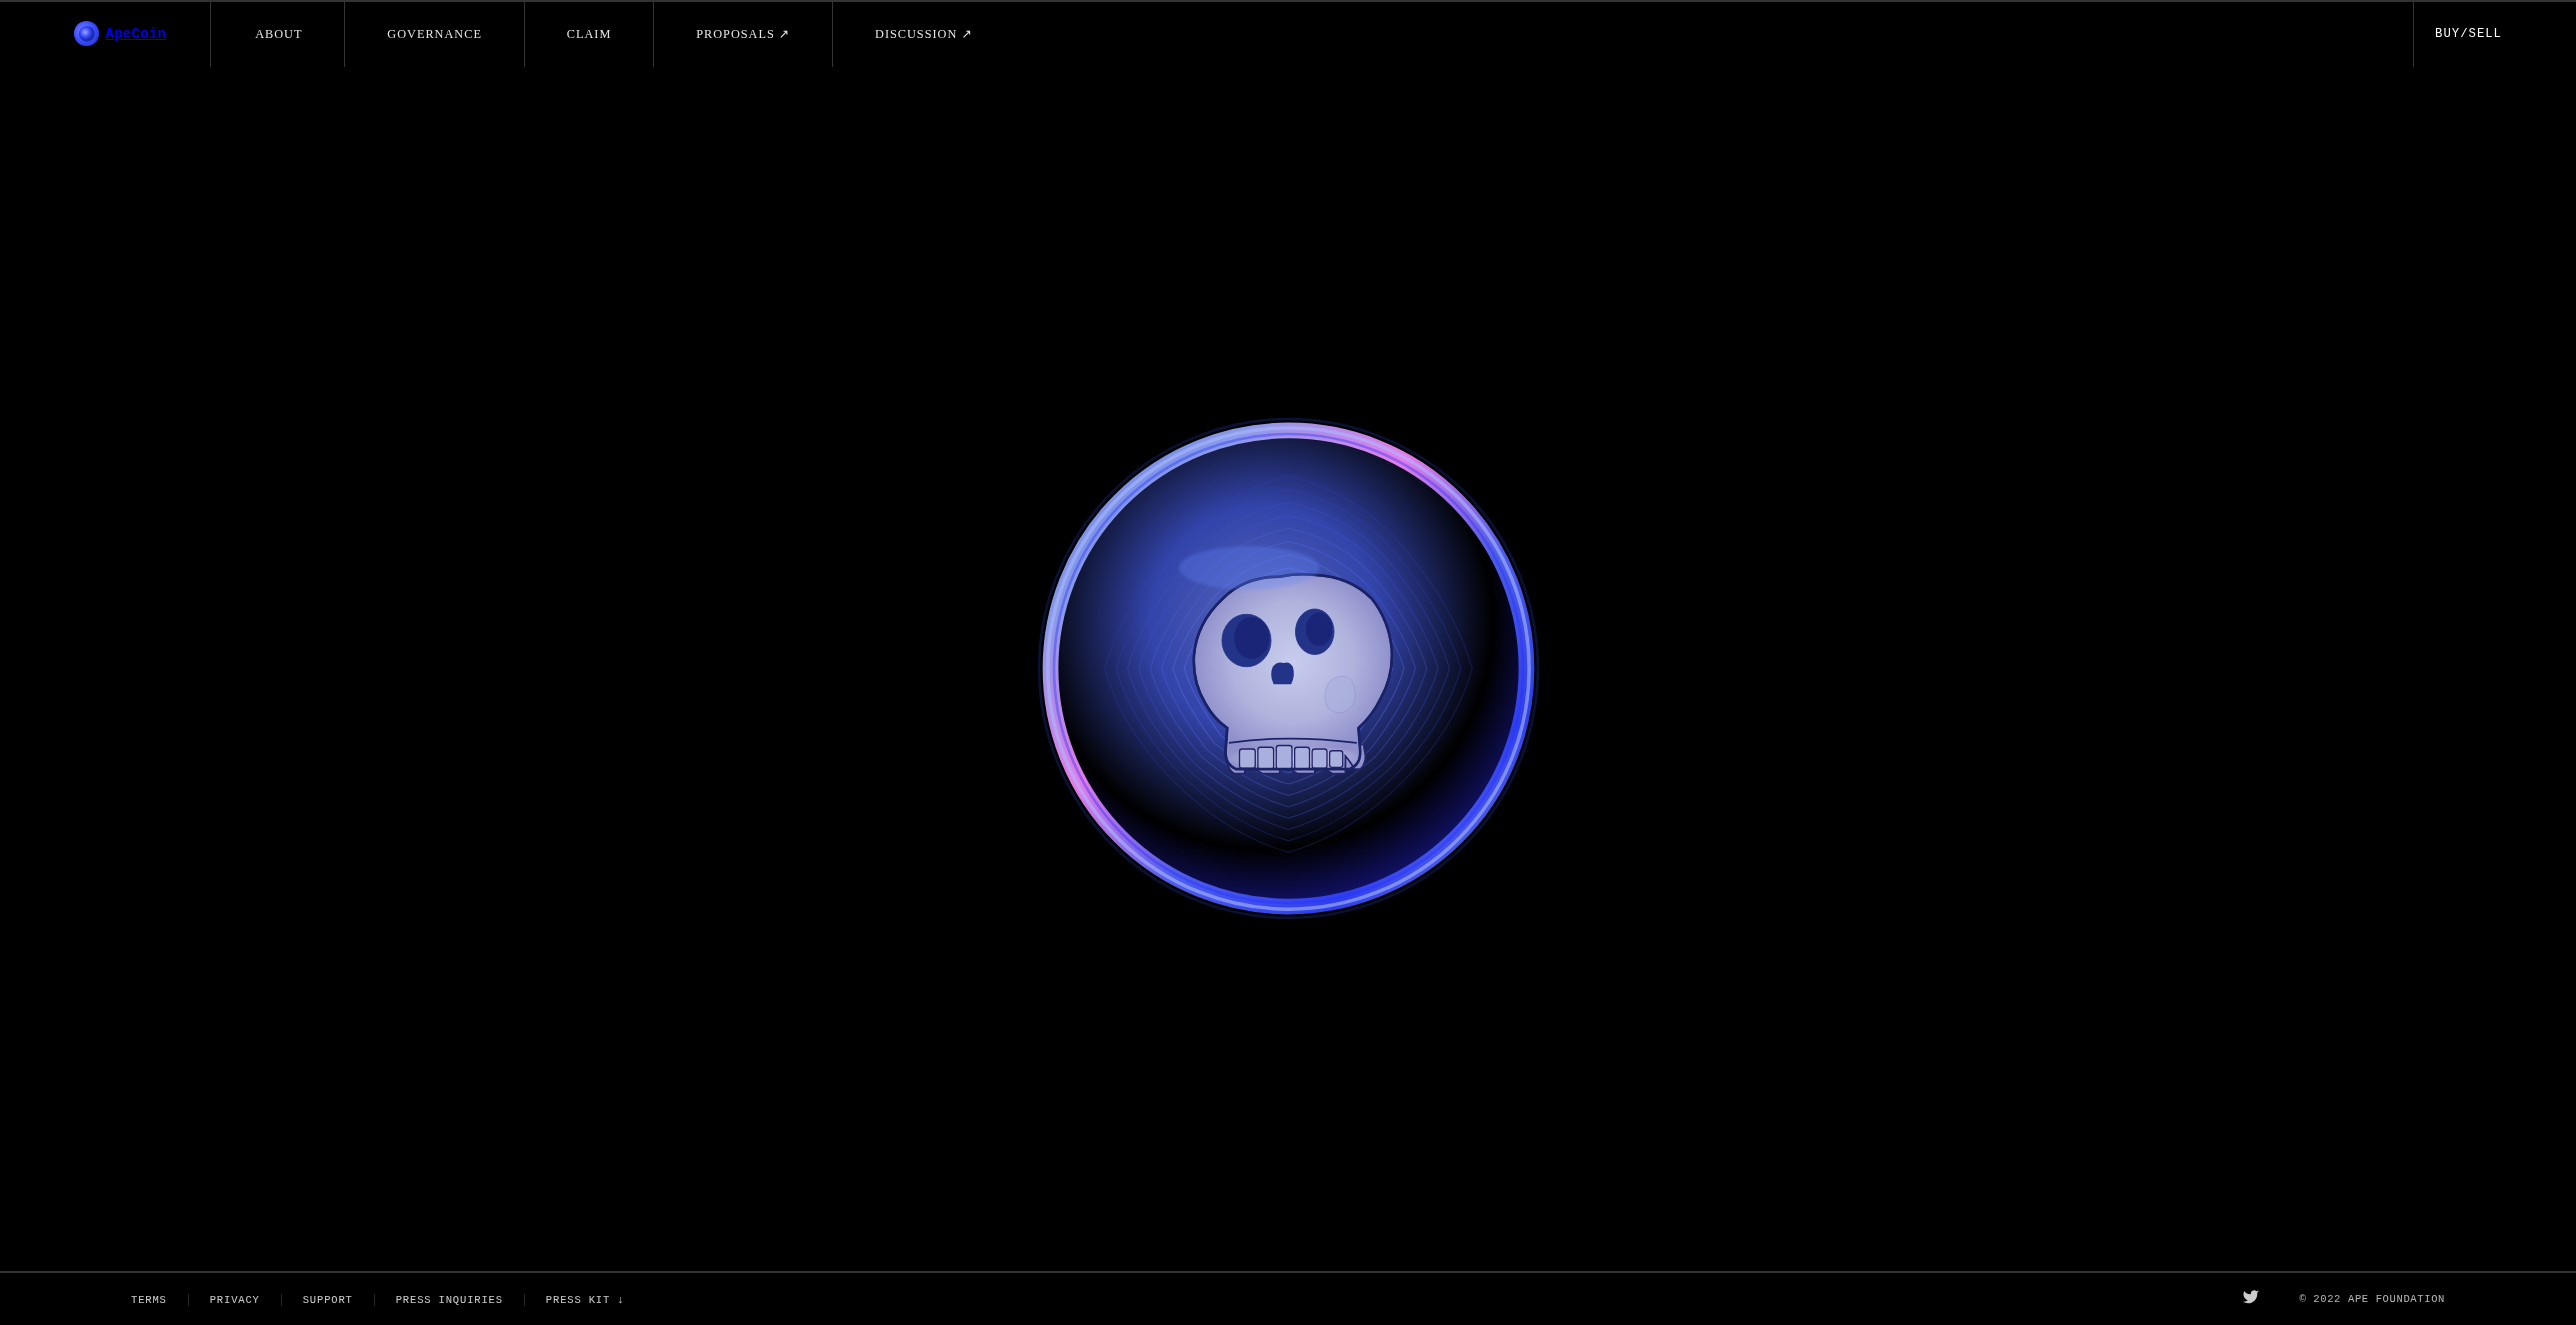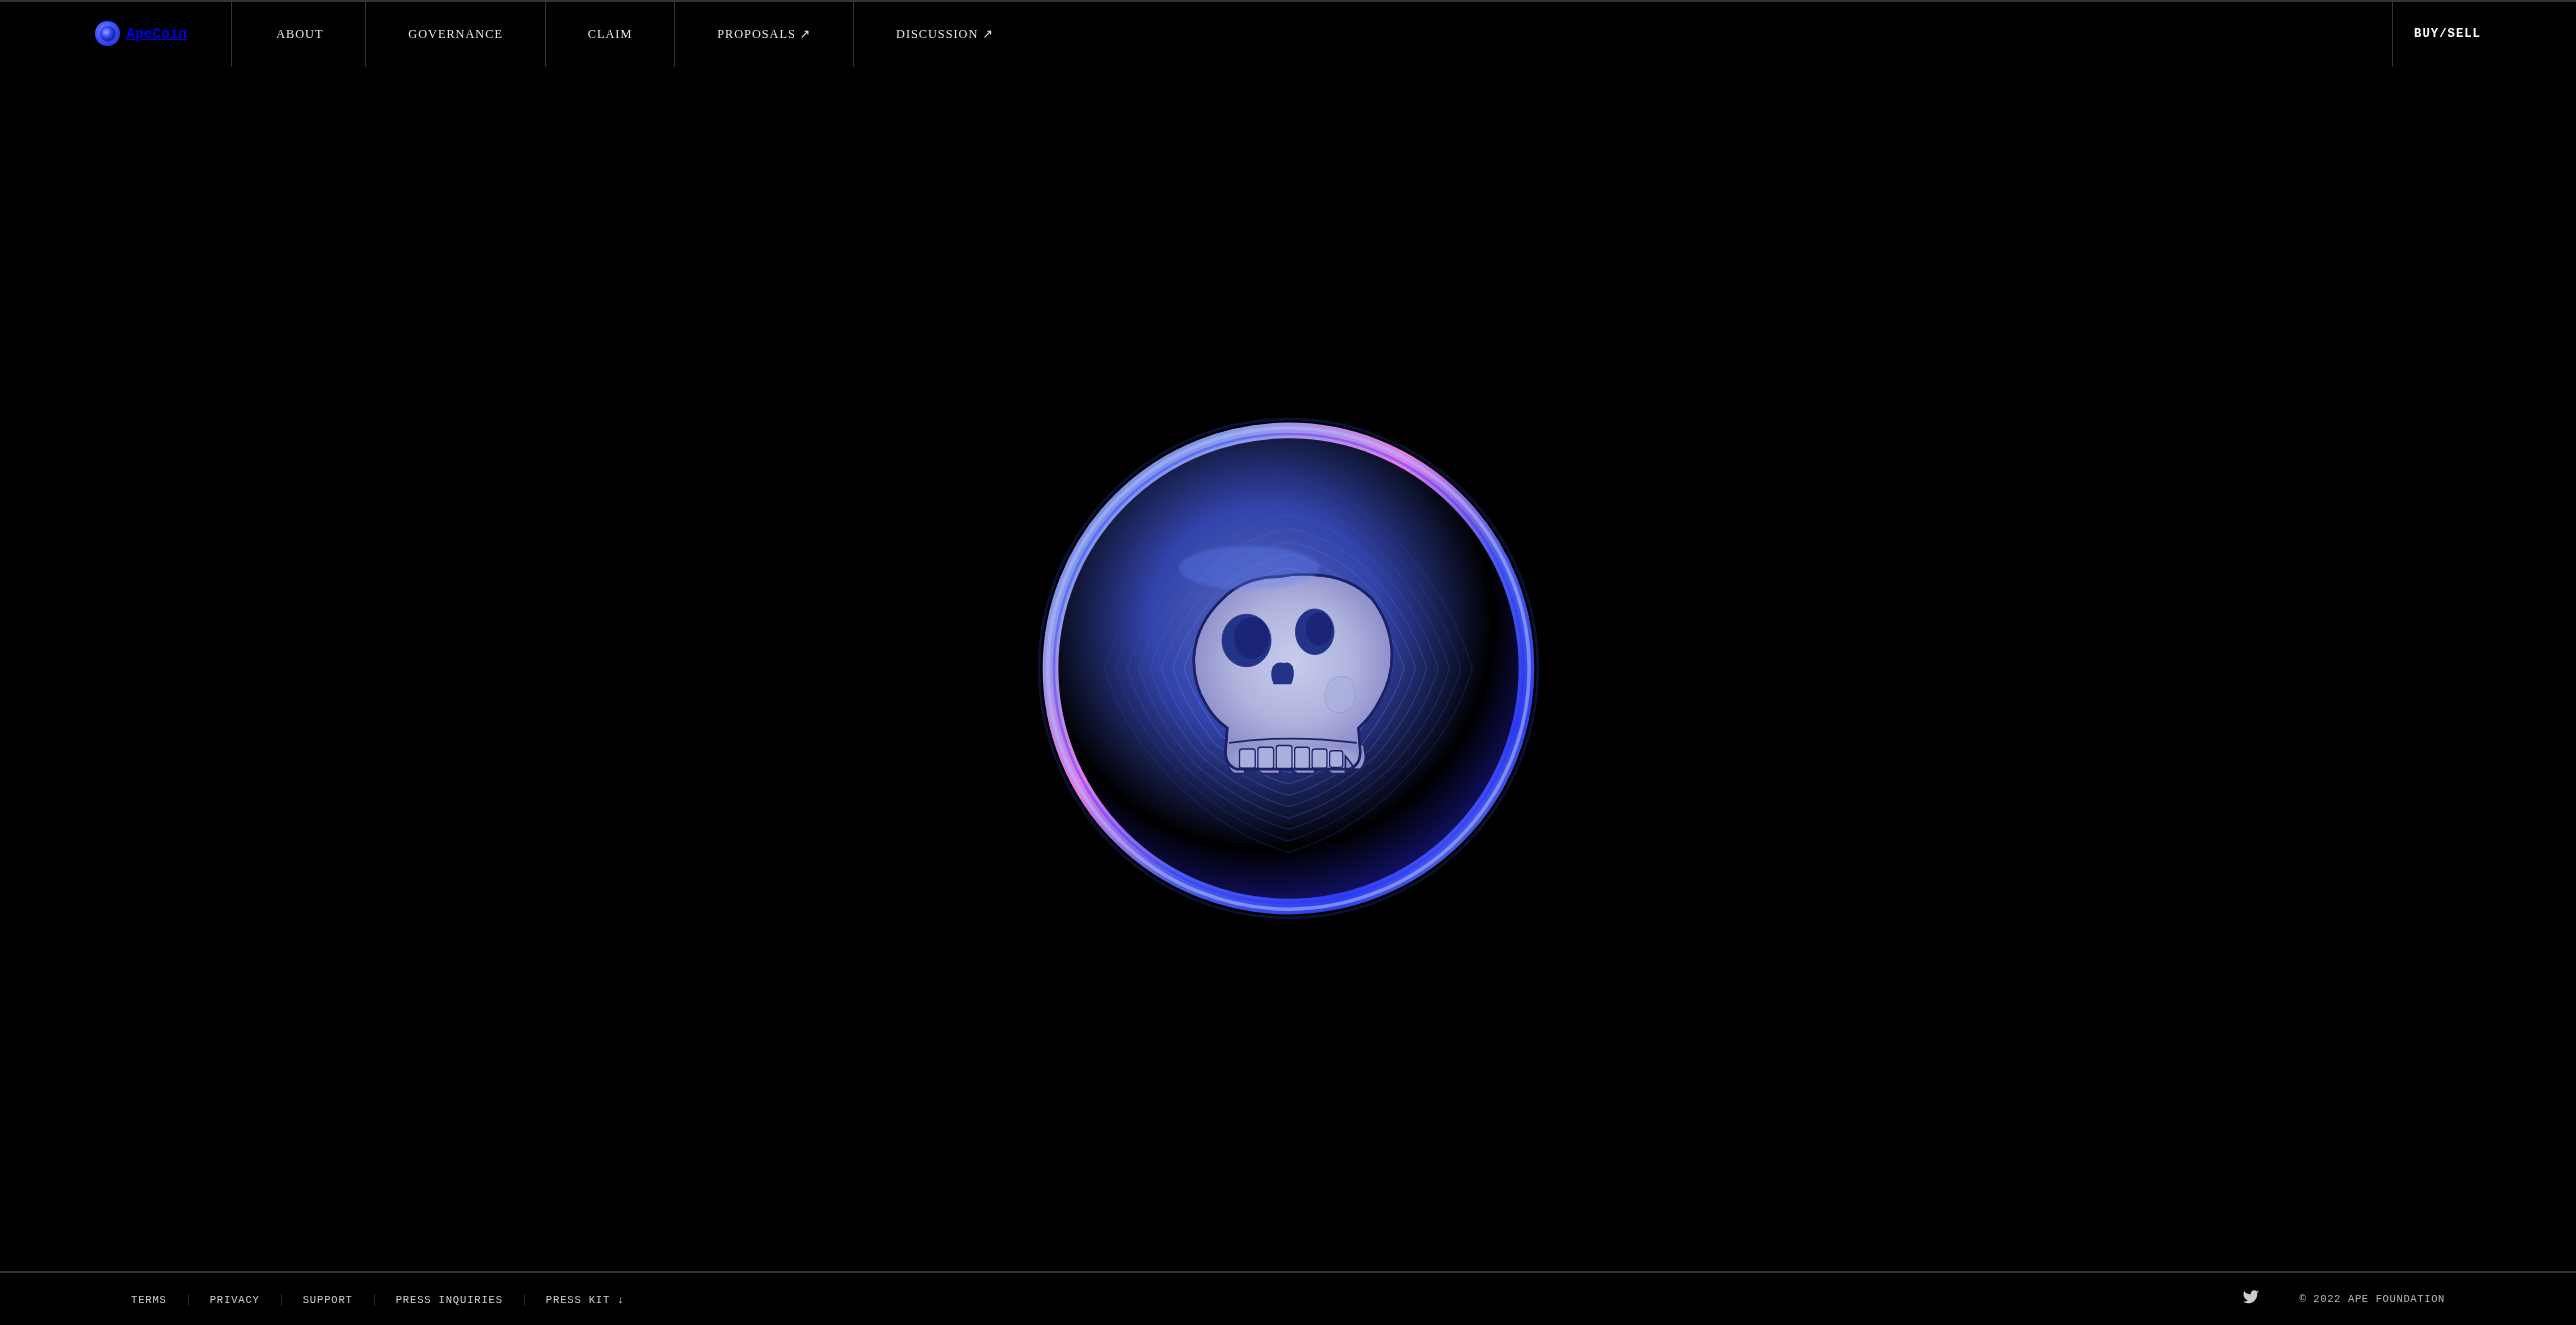--- a/index.html
+++ b/index.html
@@ -16,21 +16,21 @@
       display: flex;
       flex-direction: column;
       overflow-x: hidden;
     }
 
     
     nav {
       display: flex;
       align-items: center;
       justify-content: space-between;
-      padding: 0 95px;
+      padding: 0 74px;
       height: 66px;
       border-top: 0.9px solid #333;
       position: relative;
     }
 
     nav::before {
       content: '';
       position: absolute;
       top: 0;
       left: 131px;
@@ -235,21 +235,21 @@
       <li style="width:0.9px;height:66px;background:#333;"></li>
       <li>
         <a href="#">DISCUSSION ↗</a>
       </li>
     </ul>
   </div>
 
   <div class="nav-right">
     <div style="display:flex;align-items:center;gap:0;">
       <div style="width:0.9px;height:66px;background:#333;"></div>
-      <a href="#" style="padding-left:21px;font-weight:bold;">BUY/SELL</a>
+      <a href="#" style="padding-left:21px;">BUY/SELL</a>
     </div>
   </div>
 </nav>
 
 <main>
   <div class="coin-container">
 
     <svg class="coin-svg" viewBox="0 0 600 600" xmlns="http://www.w3.org/2000/svg">
       <defs>
 

